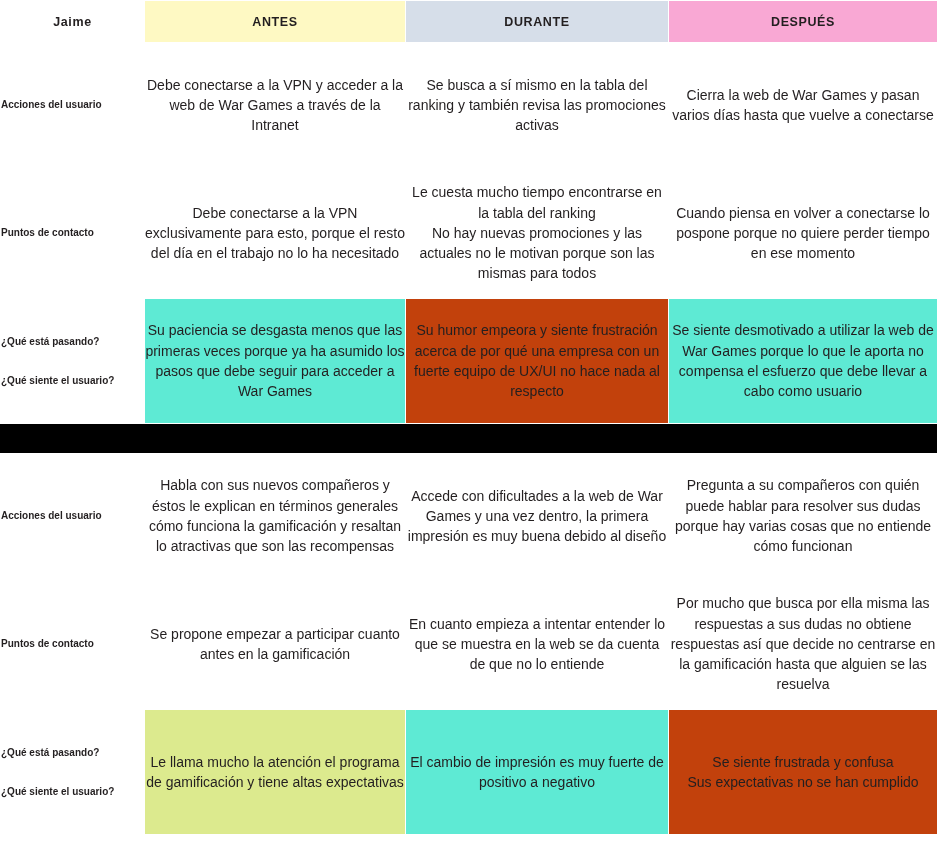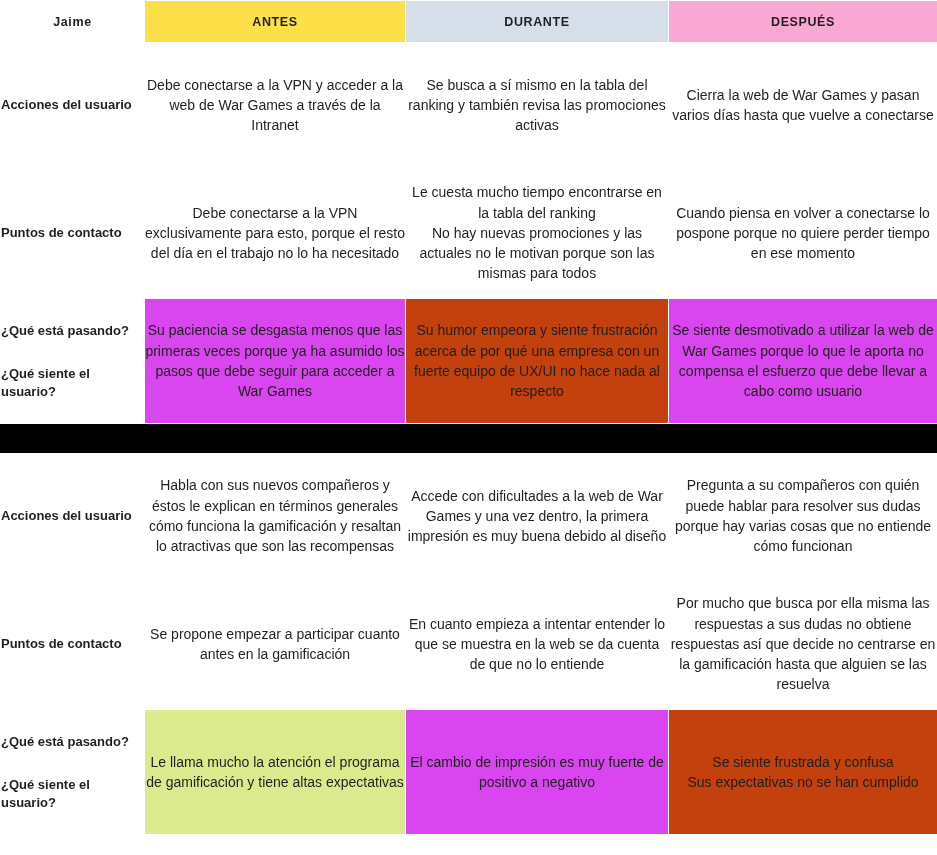--- a/index.html
+++ b/index.html
@@ -50,47 +50,47 @@
     text-align: center;
     color: #231f20;
   }
   .hdr-name {
     background: #ffffff;
     color: #1266a8;
     font-size: 15px;
     font-weight: bold;
     letter-spacing: 0.2px;
   }
-  .hdr-antes   { background: #fde047; }
+  .hdr-antes   { background: #fef9c3; }
   .hdr-durante { background: #d6dee9; margin-top: 44px; }
   .hdr-despues { background: #f9a8d4; }
 
   
   .row-label {
     background: #ffffff;
-    font-size: 13px;
+    font-size: 10px;
     font-weight: bold;
     color: #231f20;
     text-align: left;
     padding: 0 0 0 12px;
     line-height: 1.35;
   }
   .row-label .lbl-line { display: block; }
   .row-label .lbl-line + .lbl-line { margin-top: 26px; }
 
   
   .cell {
     background: #ffffff;
     text-align: center;
     font-size: 14px;
     line-height: 1.45;
     color: #231f20;
     padding: 6px 12px;
   }
-  .cell.tone-orange { background: #d946ef; }
+  .cell.tone-orange { background: #5eead4; }
   .cell.tone-pink   { background: #c2410c; }
   .cell.tone-green  { background: #dcea8e; }
   .cell.tone-plain  { background: #ffffff; }
 
   .r-actions td, .r-actions th { height: 124px; }
   .r-touch td,   .r-touch th   { height: 130px; }
   .r-feel td,    .r-feel th    { height: 124px; }
 
   
   .divider {

